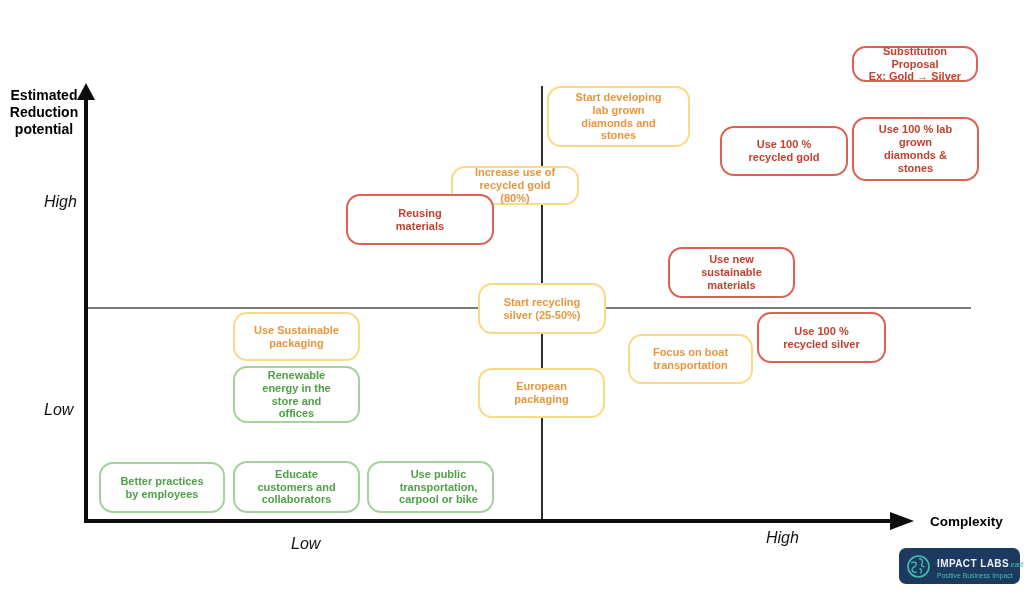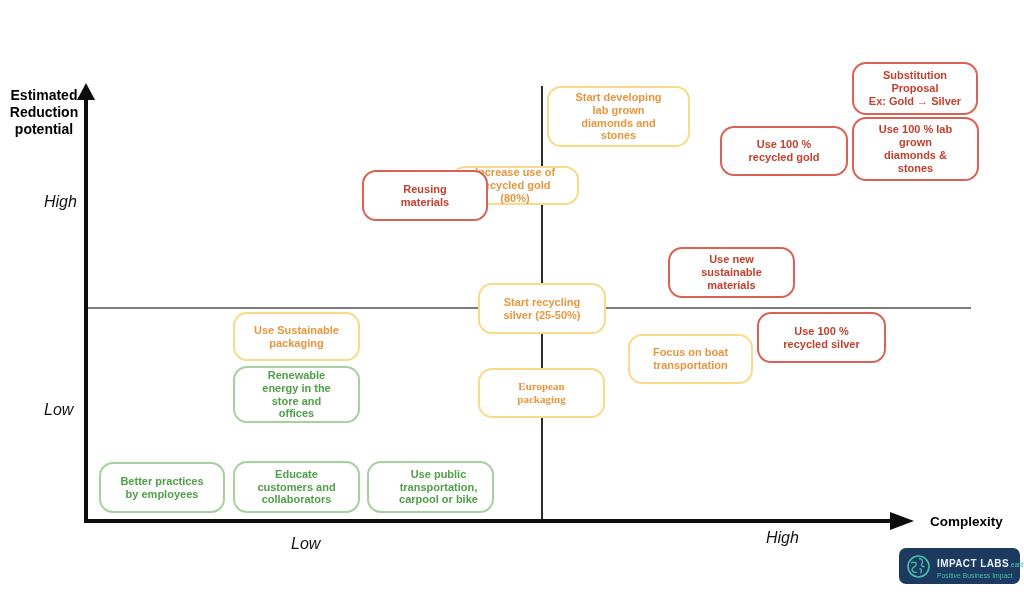--- a/index.html
+++ b/index.html
@@ -86,50 +86,50 @@
 
   <div class="y-title">Estimated
 Reduction
 potential</div>
   <div class="tick tick-y-high">High</div>
   <div class="tick tick-y-low">Low</div>
   <div class="tick tick-x-low">Low</div>
   <div class="tick tick-x-high">High</div>
   <div class="x-title">Complexity</div>
 
-  <div class="box red" style="left:852px; top:62px; width:126px; height:53px;">Substitution
+  <div class="box red" style="left:852px; top:46px; width:126px; height:36px;">Substitution
 Proposal
 Ex: Gold → Silver</div>
   <div class="box red" style="left:852px; top:117px; width:127px; height:64px;">Use 100 % lab
 grown
 diamonds &amp;
 stones</div>
   <div class="box red" style="left:720px; top:126px; width:128px; height:50px;">Use 100 %
 recycled gold</div>
   <div class="box yellow" style="left:547px; top:86px; width:143px; height:61px;">Start developing
 lab grown
 diamonds and
 stones</div>
   <div class="box yellow" style="left:451px; top:166px; width:128px; height:39px;">Increase use of
 recycled gold
 (80%)</div>
-  <div class="box red" style="left:346px; top:170px; width:126px; height:51px;margin-left:16px;">Reusing
+  <div class="box red" style="left:346px; top:194px; width:148px; height:51px;">Reusing
 materials</div>
   <div class="box red" style="left:668px; top:247px; width:127px; height:51px;">Use new
 sustainable
 materials</div>
   <div class="box yellow" style="left:478px; top:283px; width:128px; height:51px;">Start recycling
 silver (25-50%)</div>
   <div class="box red" style="left:757px; top:312px; width:129px; height:51px;">Use 100 %
 recycled silver</div>
   <div class="box yellow" style="left:233px; top:312px; width:127px; height:49px;">Use Sustainable
 packaging</div>
   <div class="box yellow" style="left:628px; top:334px; width:125px; height:50px;">Focus on boat
 transportation</div>
-  <div class="box yellow" style="left:478px; top:368px; width:127px; height:50px;font-family:Liberation Serif, serif;">European
+  <div class="box yellow" style="left:478px; top:368px; width:127px; height:50px;">European
 packaging</div>
   <div class="box green" style="left:233px; top:366px; width:127px; height:57px;">Renewable
 energy in the
 store and
 offices</div>
   <div class="box green" style="left:99px; top:462px; width:126px; height:51px;">Better practices
 by employees</div>
   <div class="box green" style="left:233px; top:461px; width:127px; height:52px;">Educate
 customers and
 collaborators</div>

